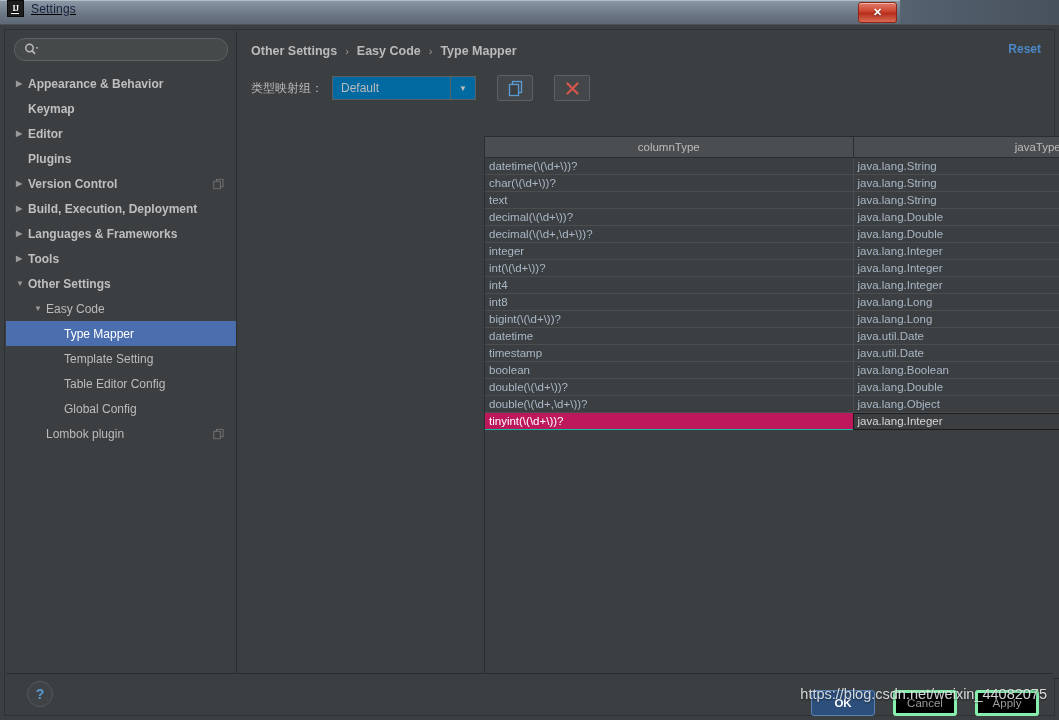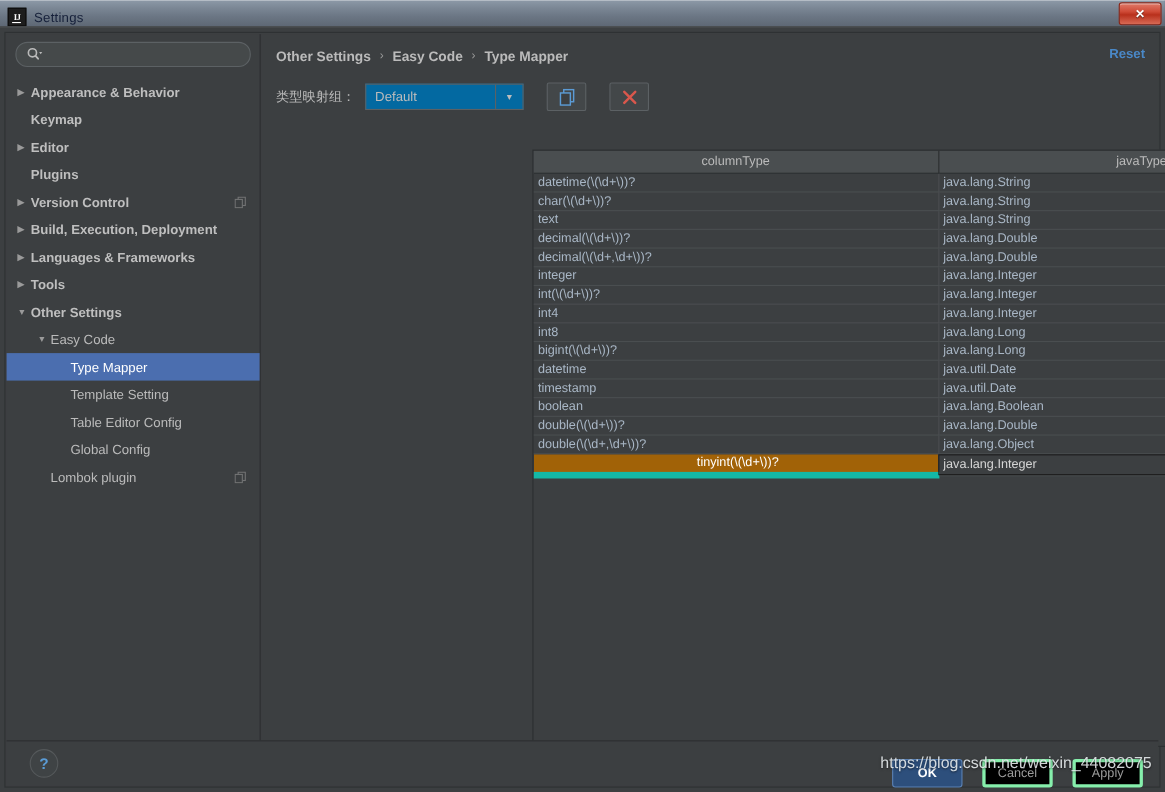--- a/index.html
+++ b/index.html
@@ -16,24 +16,24 @@
     background:linear-gradient(90deg,#4a5560 0%,#5a6878 18%,#6d7b8a 35%,#7d8c9b 50%,#6a7988 68%,#55626f 85%,#46515c 100%);
   }
   .desktop-bg::after{
     content:"";position:absolute;left:380px;top:2px;width:520px;height:20px;
     background:linear-gradient(180deg,rgba(255,255,255,.10),rgba(255,255,255,0));
     filter:blur(2px);
   }
 
   
   .titlebar{
-    position:absolute;left:0;top:0;width:1059px;height:24px;
+    position:absolute;left:0;top:0;width:900px;height:24px;
     background:linear-gradient(180deg,#8d9aa8 0%,#7b8795 30%,#6b7684 62%,#5e6875 100%);
     box-shadow:inset 0 1px 0 rgba(255,255,255,.35);
-    display:flex;align-items:flex-end;
+    display:flex;align-items:flex-start;text-decoration:underline;
   }
   .title-left{display:flex;align-items:center;gap:7px;padding-left:7px;}
   .ij-icon{
     width:15px;height:15px;background:#1d1d1d;border:1px solid #0c0c0c;
     display:flex;align-items:center;justify-content:center;
     color:#fff;font-size:8px;font-weight:bold;font-family:"Liberation Serif",serif;
     letter-spacing:-.5px;line-height:1;position:relative;
   }
   .ij-icon::after{content:"";position:absolute;left:3px;bottom:2px;width:8px;height:1px;background:#fff;}
   .title-text{color:#16203a;font-size:12px;letter-spacing:.2px;}
@@ -135,21 +135,21 @@
     height:18px;background:#4a4e50;color:#bbbbbb;font-size:11.5px;font-weight:normal;
     border-right:1px solid #2b2e30;border-bottom:1px solid #2b2e30;text-align:center;
   }
   table.tm th:last-child{border-right:0;}
   table.tm td{
     height:16px;color:#a9b7c6;font-size:11.5px;padding:0 0 0 4px;
     border-bottom:1px solid #4a4e50;border-right:1px solid #4a4e50;
     white-space:nowrap;overflow:hidden;
   }
   table.tm td:last-child{border-right:0;}
-  tr.sel td.c0{background:#a16207;color:#ffffff;border-bottom:6px solid #14b8a6;text-align:center;}
+  tr.sel td.c0{background:#be185d;color:#ffffff;border-bottom:1px solid #14b8a6;}
   tr.sel td.c1{background:#3c3f41;color:#d6d6d6;outline:1px solid #1c1c1c;outline-offset:-1px;}
 
   
   .footer{
     position:absolute;left:1px;right:1px;bottom:1px;height:40px;
     border-top:1px solid #2b2e30;background:#3c3f41;
   }
   .help-btn{
     position:absolute;left:21px;top:7px;width:26px;height:26px;border-radius:50%;
     background:#3f4345;border:1px solid #55595b;display:flex;align-items:center;

